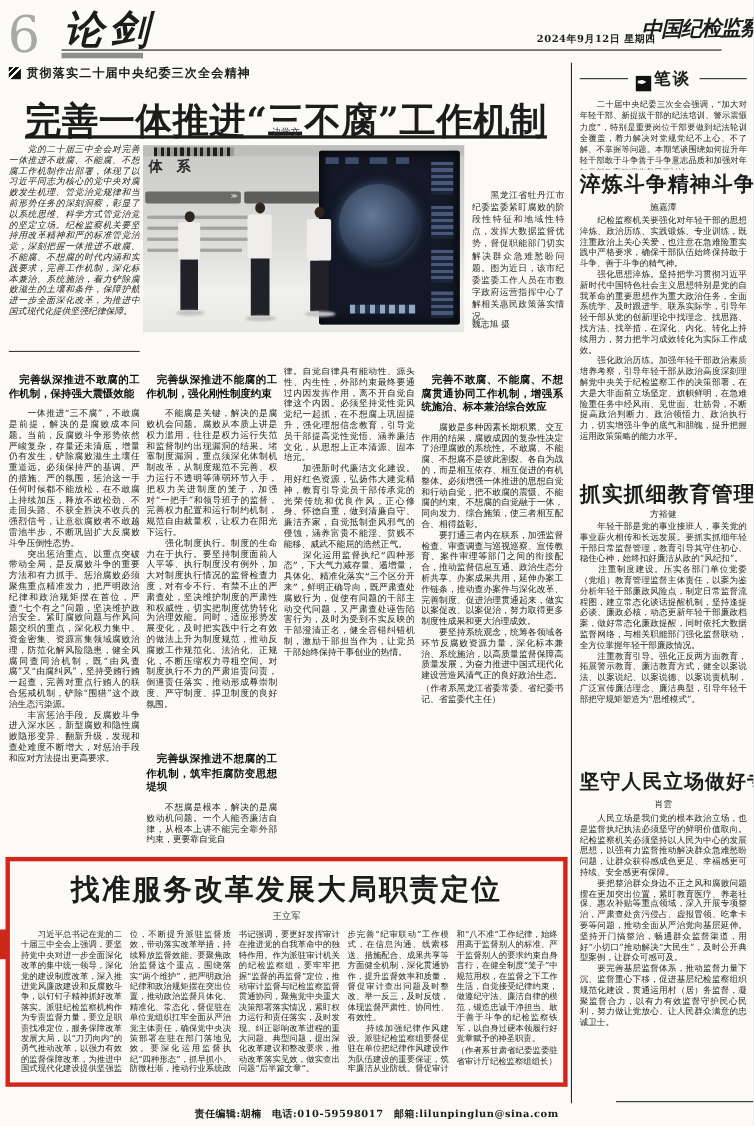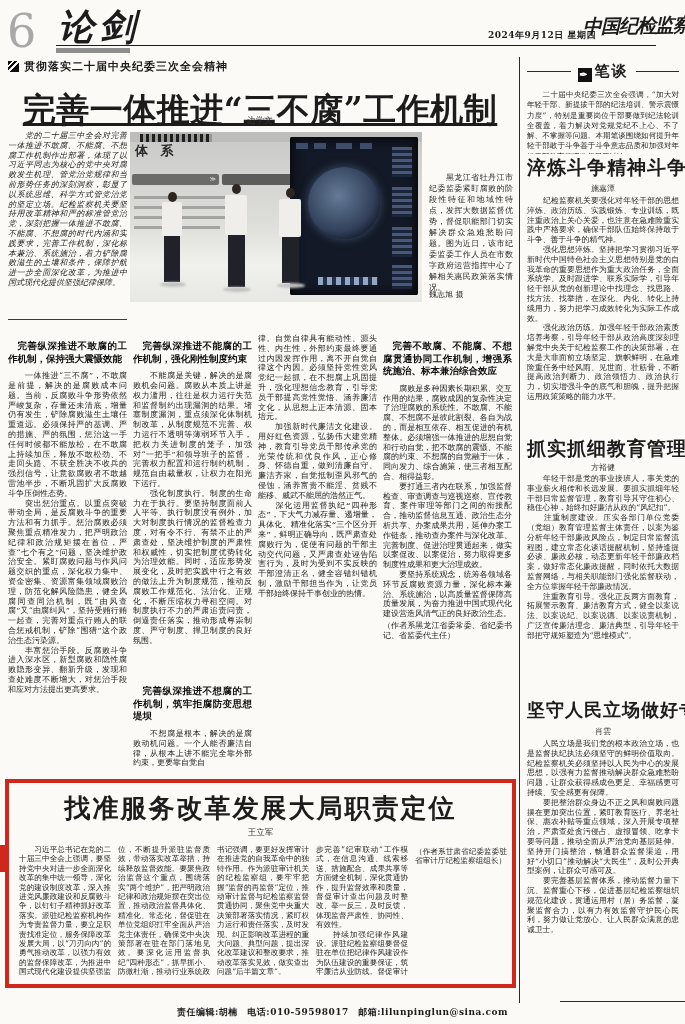--- a/index.html
+++ b/index.html
@@ -182,20 +182,21 @@
     <div class="abs x-head" style="left:0;top:8px;width:503px;">找准服务改革发展大局职责定位</div>
     <div class="abs xtxt" style="left:10px;top:62px;width:92px;height:132px;">　　习近平总书记在党的二十届三中全会上强调，要坚持党中央对进一步全面深化改革的集中统一领导，深化党的建设制度改革，深入推进党风廉政建设和反腐败斗争，以钉钉子精神抓好改革落实。派驻纪检监察机构作为专责监督力量，要立足职责找准定位，服务保障改革发展大局，以“刀刃向内”的勇气推动改革，以强力有效的监督保障改革，为推进中国式现代化建设提供坚强监督保障。
 　　持续释放派驻监督效能。派驻监督是“四项监督”交汇点，要立足职能定</div>
     <div class="abs xtxt" style="left:109px;top:62px;width:92px;height:132px;">位，不断提升派驻监督质效，带动落实改革举措，持续释放监督效能。要聚焦政治监督这个重点，围绕落实“两个维护”，把严明政治纪律和政治规矩摆在突出位置，推动政治监督具体化、精准化、常态化，督促驻在单位党组织扛牢全面从严治党主体责任，确保党中央决策部署在驻在部门落地见效。要深化运用监督执纪“四种形态”，抓早抓小、防微杜渐，推动行业系统政治生态持续向好。
 　　持续发挥审计监督作用。习近平总</div>
     <div class="abs xtxt" style="left:208px;top:62px;width:92px;height:132px;">书记强调，要更好发挥审计在推进党的自我革命中的独特作用。作为派驻审计机关的纪检监察组，要牢牢把握“监督的再监督”定位，推动审计监督与纪检监察监督贯通协同，聚焦党中央重大决策部署落实情况，紧盯权力运行和责任落实，及时发现、纠正影响改革进程的重大问题、典型问题，提出深化改革建议和整改要求，推动改革落实见效，做实查出问题“后半篇文章”。
 　　持续凝聚改革监督合力。要进一</div>
     <div class="abs xtxt" style="left:307px;top:62px;width:92px;height:132px;">步完善“纪审联动”工作模式，在信息沟通、线索移送、措施配合、成果共享等方面健全机制，深化贯通协作，提升监督效率和质量，督促审计查出问题及时整改、举一反三，及时反馈，体现监督严肃性、协同性、有效性。
 　　持续加强纪律作风建设。派驻纪检监察组要督促驻在单位把纪律作风建设作为队伍建设的重要保证，筑牢廉洁从业防线。督促审计干部认真落实中央八项规定及其实施细则精神，严格执行审计“四严禁”工作要求</div>
     <div class="abs" style="left:406px;top:62px;width:92px;height:132px;overflow:hidden;">
+      <div class="xtxt">和“八不准”工作纪律，始终用高于监督别人的标准、严于监督别人的要求约束自身言行，在健全制度“笼子”中规范用权，在监督之下工作生活，自觉接受纪律约束，做遵纪守法、廉洁自律的模范，锻造忠诚干净担当、敢于善于斗争的纪检监察铁军，以自身过硬本领履行好党章赋予的神圣职责。</div>
       <div class="xtxt" style="margin-top:2px;">（作者系甘肃省纪委监委驻省审计厅纪检监察组组长）</div>
     </div>
   </div>
 
   <div class="abs hrule" style="left:560px;top:1001px;width:125px;background:#2b2b2b;"></div>
   <div class="abs footer" style="left:0;top:1006px;width:685px;">责任编辑:胡楠　电话:010-59598017　邮箱:lilunpinglun@sina.com</div>
 
 </div>
 
 </body></html>

